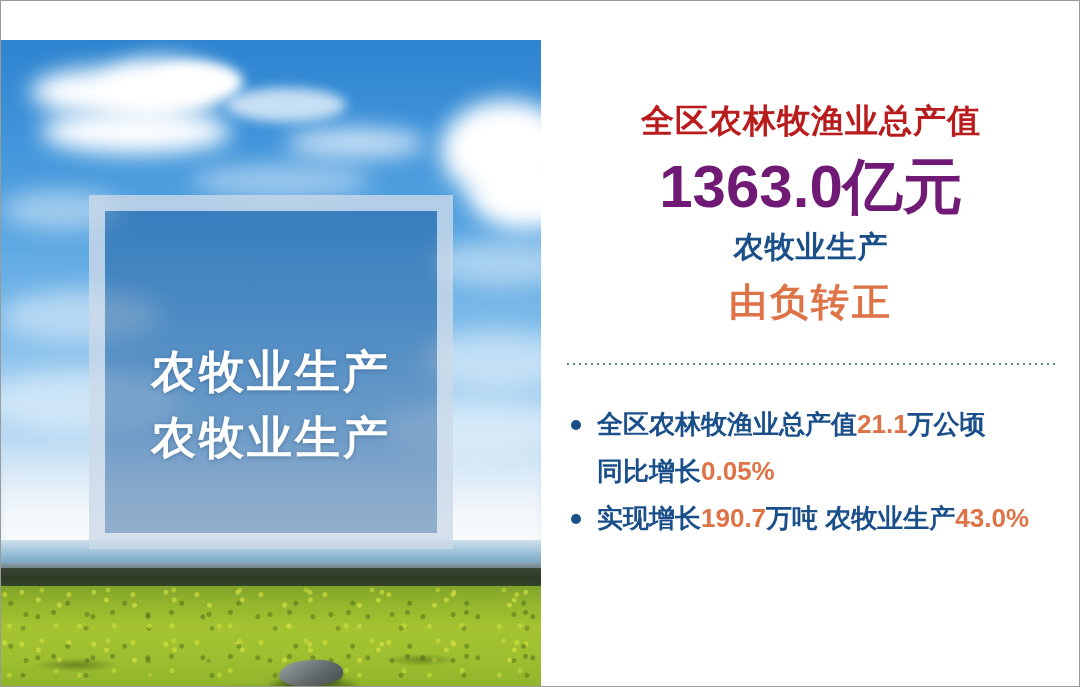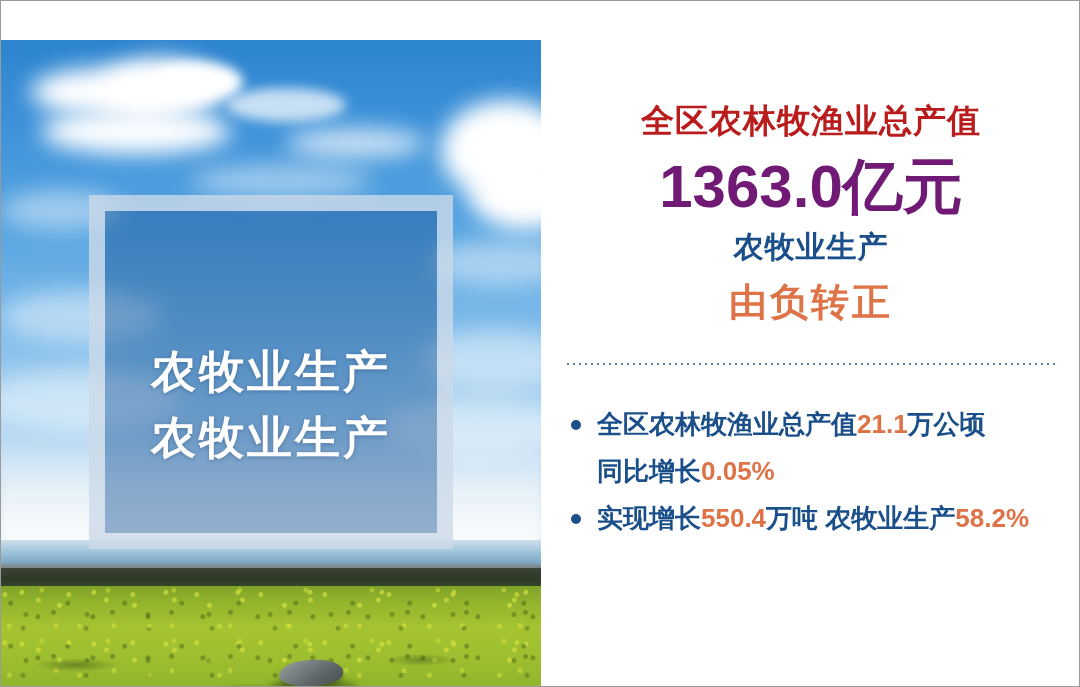--- a/index.html
+++ b/index.html
@@ -342,18 +342,18 @@
 
       <div class="bullet-row">
         <span class="bullet-dot"></span>
         <span>全区农林牧渔业总产值</span><span class="hl">21.1</span><span>万公顷</span>
         <span class="cont"><span>同比增长</span><span class="hl">0.05%</span></span>
       </div>
 
 
       <div class="bullet-row">
         <span class="bullet-dot"></span>
-        <span>实现增长</span><span class="hl">550.4</span><span>万吨 农牧业生产</span><span class="hl">58.2%</span>
+        <span>实现增长</span><span class="hl">190.7</span><span>万吨 农牧业生产</span><span class="hl">43.0%</span>
       </div>
 
     </div>
   </div>
 </div>
 
 </body></html>

